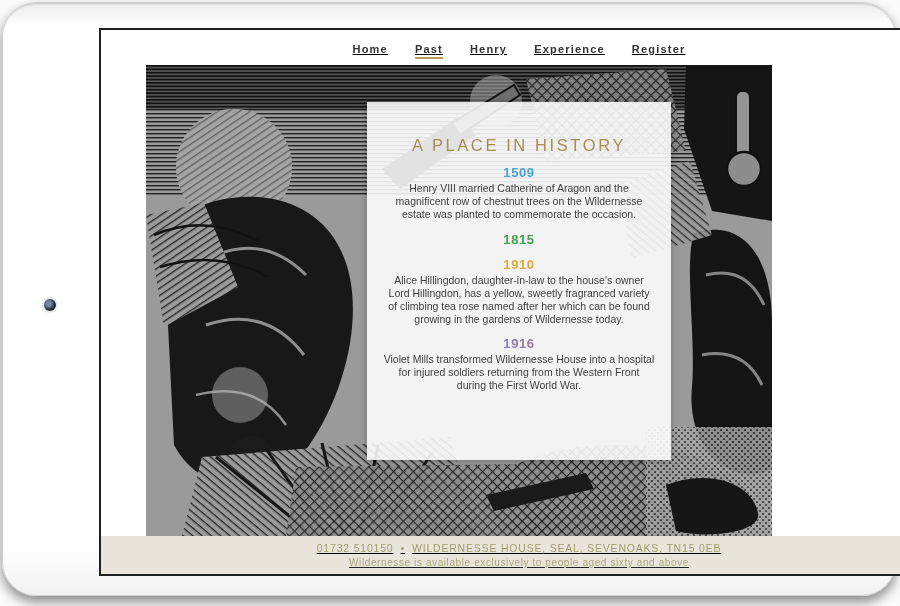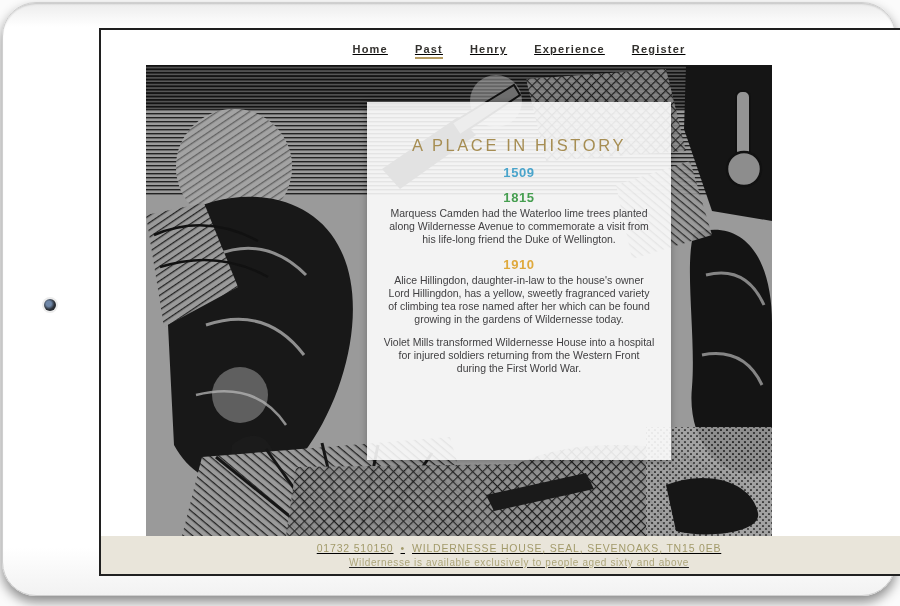--- a/index.html
+++ b/index.html
@@ -148,33 +148,34 @@
             <path d="M340,430 L440,408 L448,424 L348,446 Z" fill="#1a1a1a"></path>
             <circle cx="94" cy="330" r="28" fill="#b5b5b5" opacity=".45"></circle>
           </svg>
         </div>
 
         <section class="panel">
           <h1 class="panel-title" style="color: rgb(166, 141, 82);">A PLACE IN HISTORY</h1>
 
           <div>
             <div class="entry-year" style="color: rgb(73, 164, 203);">1509</div>
+            <p class="entry-text">Henry VIII married Catherine of Aragon and the magnificent row of chestnut trees on the Wildernesse estate was planted to commemorate the occasion.</p>
           </div>
 
           <div>
             <div class="entry-year" style="color: rgb(70, 158, 80);">1815</div>
-            <p class="entry-text">Marquess Camden had the Waterloo lime trees planted along Wildernesse Avenue to commemorate a visit from his life-long friend the Duke of Wellington.</p>
           </div>
 
           <div>
             <div class="entry-year" style="color: rgb(223, 169, 60);">1910</div>
             <p class="entry-text">Alice Hillingdon, daughter-in-law to the house's owner Lord Hillingdon, has a yellow, sweetly fragranced variety of climbing tea rose named after her which can be found growing in the gardens of Wildernesse today.</p>
           </div>
 
           <div>
+            <div class="entry-year" style="color: rgb(141, 127, 169);">1916</div>
             <p class="entry-text">Violet Mills transformed Wildernesse House into a hospital for injured soldiers returning from the Western Front during the First World War.</p>
           </div>
         </section>
       </div>
 
       <footer class="footer" style="background-color: rgb(233, 229, 218);">
         <div class="footer-line1" style="color: rgb(162, 154, 106);">
           <span>01732 510150</span><span class="dot">•</span><span>WILDERNESSE HOUSE, SEAL, SEVENOAKS, TN15 0EB</span>
         </div>
         <div class="footer-line2" style="color: rgb(162, 154, 106);">Wildernesse is available exclusively to people aged sixty and above</div>

